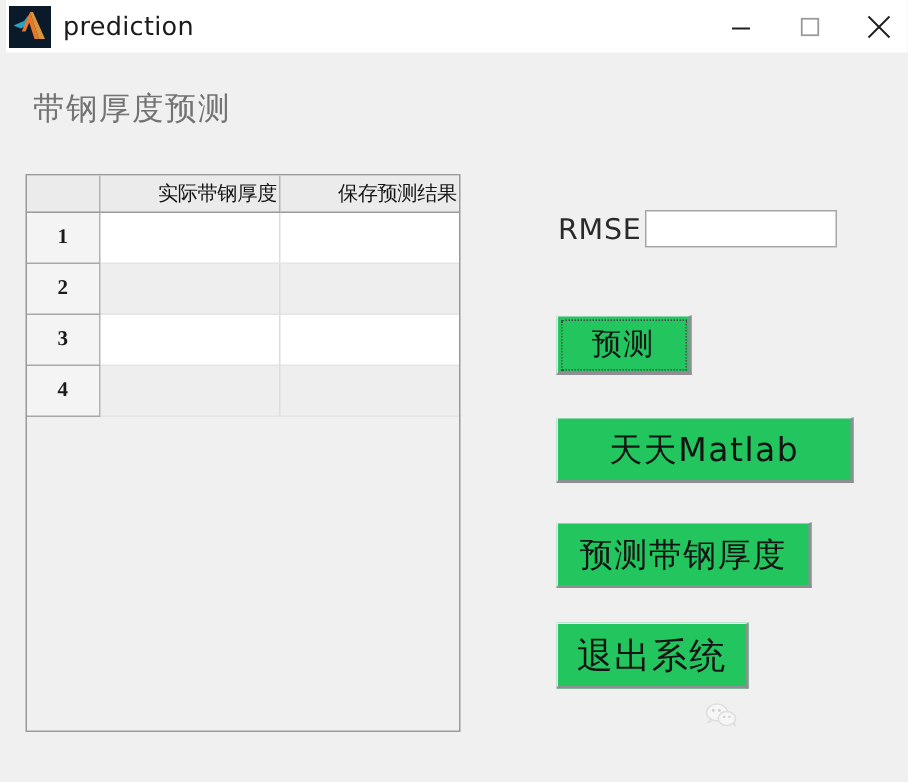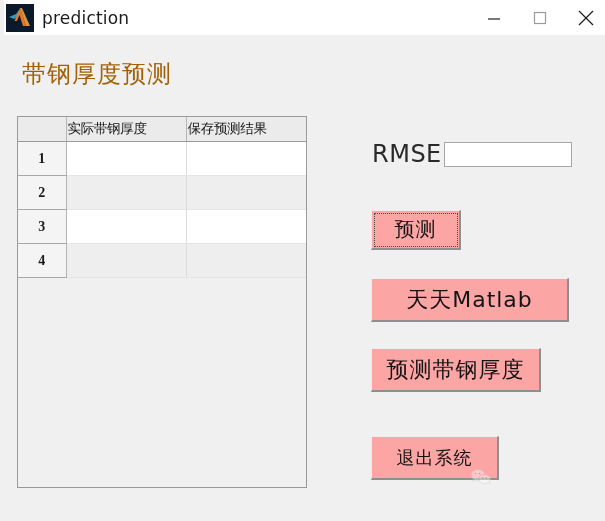--- a/index.html
+++ b/index.html
@@ -52,22 +52,22 @@
     display: flex;
     align-items: center;
     justify-content: center;
   }
   .win-btn svg { display: block; }
 
   
   #heading {
     position: absolute;
     left: 22px; top: 58px;
-    font-size: 24px;
-    color: #a16207;
+    font-size: 21px;
+    color: #737373;
     font-family: "DejaVu Sans", "Liberation Sans", sans-serif;
     letter-spacing: 1px;
     white-space: nowrap;
   }
 
   
   #table-panel {
     position: absolute;
     left: 17px; top: 116px;
     width: 290px; height: 372px;
@@ -87,21 +87,21 @@
 
   table.grid th {
     height: 24px;
     background: #ebebeb;
     border-right: 1px solid #b4b4b4;
     border-bottom: 1px solid #9a9a9a;
     font-size: 13.5px;
     font-weight: normal;
     color: #151515;
     padding: 0 1px;
-    text-align: left;
+    text-align: right;
     white-space: nowrap;
     letter-spacing: -0.3px;
   }
   table.grid th.corner {
     background: #ebebeb;
   }
   table.grid td.rownum {
     height: 31px;
     background: #f4f4f4;
     border-right: 1px solid #b4b4b4;
@@ -121,21 +121,21 @@
   tr.even td.cell { background: #eeeeee; }
 
   
   #rmse-row {
     position: absolute;
     left: 372px; top: 140px;
     display: flex;
     align-items: center;
   }
   #rmse-label {
-    font-size: 24px;
+    font-size: 19px;
     color: #2a2a2a;
     font-family: "DejaVu Sans", "Liberation Sans", sans-serif;
     letter-spacing: 0.5px;
   }
   #rmse-input {
     margin-left: 2px;
     width: 128px;
     height: 25px;
     background: #ffffff;
     border: 1px solid #a6a6a6;
@@ -143,21 +143,21 @@
     font-size: 13px;
     padding: 0 4px;
     color: #111;
     font-family: "Liberation Sans", sans-serif;
     outline: none;
   }
 
   
   .mbtn {
     position: absolute;
-    background: #fca5a5;
+    background: #22c55e;
     border-top: 1px solid #f3eaf8;
     border-left: 1px solid #f3eaf8;
     border-right: 2px solid #8e8e93;
     border-bottom: 2px solid #8e8e93;
     box-sizing: border-box;
     display: flex;
     align-items: center;
     justify-content: center;
     font-family: "DejaVu Sans", "Liberation Sans", sans-serif;
     color: #141414;
@@ -171,21 +171,21 @@
     white-space: nowrap;
   }
   .mbtn.focused {
     outline: 1px dotted #4a4a4a;
     outline-offset: -4px;
   }
 
   #btn-predict      { left: 371px; top: 210px; width: 90px;  height: 40px; font-size: 20px; }
   #btn-curve        { left: 371px; top: 278px; width: 198px; height: 44px; font-size: 22px; }
   #btn-save         { left: 371px; top: 348px; width: 170px; height: 44px; font-size: 22px; }
-  #btn-exit         { left: 371px; top: 436px; width: 128px; height: 44px; font-size: 18px; }
+  #btn-exit         { left: 371px; top: 415px; width: 128px; height: 44px; font-size: 24px; }
 
   
   #watermark {
     position: absolute;
     left: 470px; top: 468px;
     display: flex;
     align-items: center;
     opacity: 0.42;
     pointer-events: none;
   }

